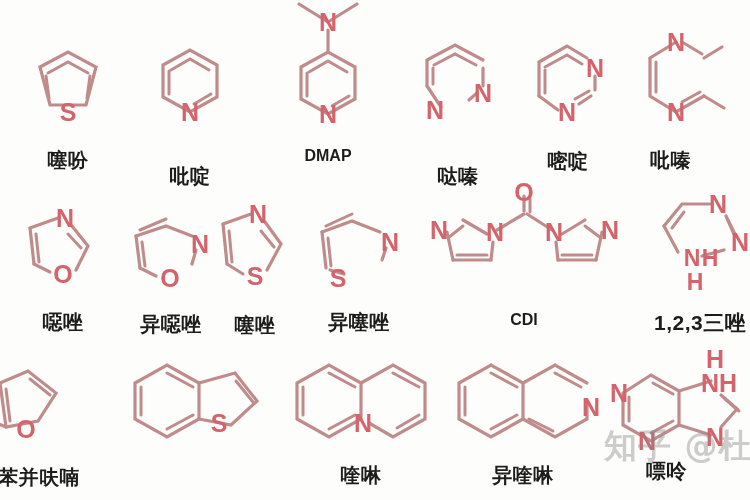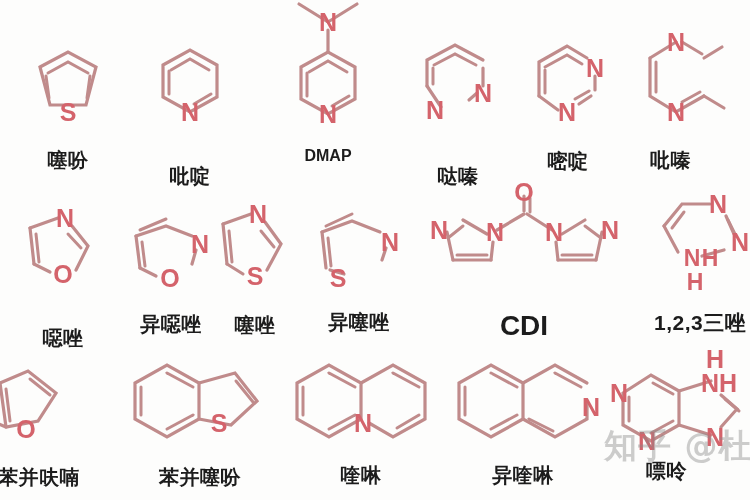--- a/index.html
+++ b/index.html
@@ -145,21 +145,21 @@
           <path class="bond" d="M 22,26 L 50,16"></path>
           <path class="bond" d="M 22,26 L 26,62"></path>
           <path class="bond" d="M 64,24 L 80,44 L 68,68"></path>
           <path class="bond" d="M 42,70 L 26,62"></path>
           <path class="bond-d" d="M 28,32 L 31,60"></path>
           <path class="bond-d" d="M 60,32 L 73,46"></path>
           <text class="atom" x="57" y="16">N</text>
           <text class="atom" x="55" y="72">O</text>
         </svg>
       </div>
-      <div class="label" style="margin-top:26px;">噁唑</div>
+      <div class="label" style="margin-top:10px;">噁唑</div>
     </div>
 
     <div class="cell" style="left:108px;width:126px;top:26px;">
       <div class="struct" style="width:118px;height:98px;">
         <svg width="118" height="98" viewBox="0 0 118 98">
           <path class="bond" d="M 24,30 L 54,20 L 80,30"></path>
           <path class="bond" d="M 24,30 L 28,62"></path>
           <path class="bond" d="M 84,44 L 80,58"></path>
           <path class="bond" d="M 44,70 L 28,62"></path>
           <path class="bond-d" d="M 30,36 L 33,60"></path>
@@ -225,21 +225,21 @@
           <path class="bond" d="M 145,48 L 168,34"></path>
           <path class="bond" d="M 185,46 L 179,74"></path>
           <path class="bond" d="M 179,74 L 141,74"></path>
           <path class="bond" d="M 141,74 L 139,56"></path>
           <path class="bond-d" d="M 168,40 L 184,52"></path>
           <path class="bond-d" d="M 145,69 L 175,69"></path>
           <text class="atom" x="137" y="46">N</text>
           <text class="atom" x="193" y="44">N</text>
         </svg>
       </div>
-      <div class="label latin" style="margin-top:8px;font-size:28px;">CDI</div>
+      <div class="label latin" style="margin-top:8px;font-size:16px;">CDI</div>
     </div>
 
     <div class="cell" style="left:648px;width:102px;top:10px;">
       <div class="struct" style="width:102px;height:118px;">
         <svg width="102" height="118" viewBox="0 0 102 118">
           <path class="bond" d="M 16,36 L 34,14 L 62,14"></path>
           <path class="bond" d="M 16,36 L 30,62"></path>
           <path class="bond" d="M 78,26 L 86,44"></path>
           <path class="bond" d="M 76,60 L 54,66"></path>
           <path class="bond-d" d="M 24,38 L 36,22"></path>
@@ -276,21 +276,20 @@
         <svg width="170" height="100" viewBox="0 0 170 100">
           <path class="bond" d="M 20,26 L 20,62 L 52,80 L 84,62 L 84,26 L 52,8 Z"></path>
           <path class="bond" d="M 84,26 L 120,16 L 142,44 L 116,68 L 84,62"></path>
           <path class="bond-d" d="M 26,30 L 26,58"></path>
           <path class="bond-d" d="M 52,16 L 78,30"></path>
           <path class="bond-d" d="M 78,58 L 52,72"></path>
           <path class="bond-d" d="M 121,24 L 138,45"></path>
           <text class="atom" x="104" y="66">S</text>
         </svg>
       </div>
-      <div class="label" style="margin-top:10px;">苯并噻吩</div>
     </div>
 
     <div class="cell" style="left:276px;width:170px;top:10px;">
       <div class="struct" style="width:165px;height:100px;">
         <svg width="165" height="100" viewBox="0 0 165 100">
           <path class="bond" d="M 18,28 L 18,64 L 50,82 L 82,64 L 82,28 L 50,10 Z"></path>
           <path class="bond" d="M 82,28 L 114,10 L 146,28 L 146,64 L 114,82 L 90,68"></path>
           <path class="bond-d" d="M 24,32 L 24,60"></path>
           <path class="bond-d" d="M 50,18 L 76,32"></path>
           <path class="bond-d" d="M 76,60 L 50,74"></path>

